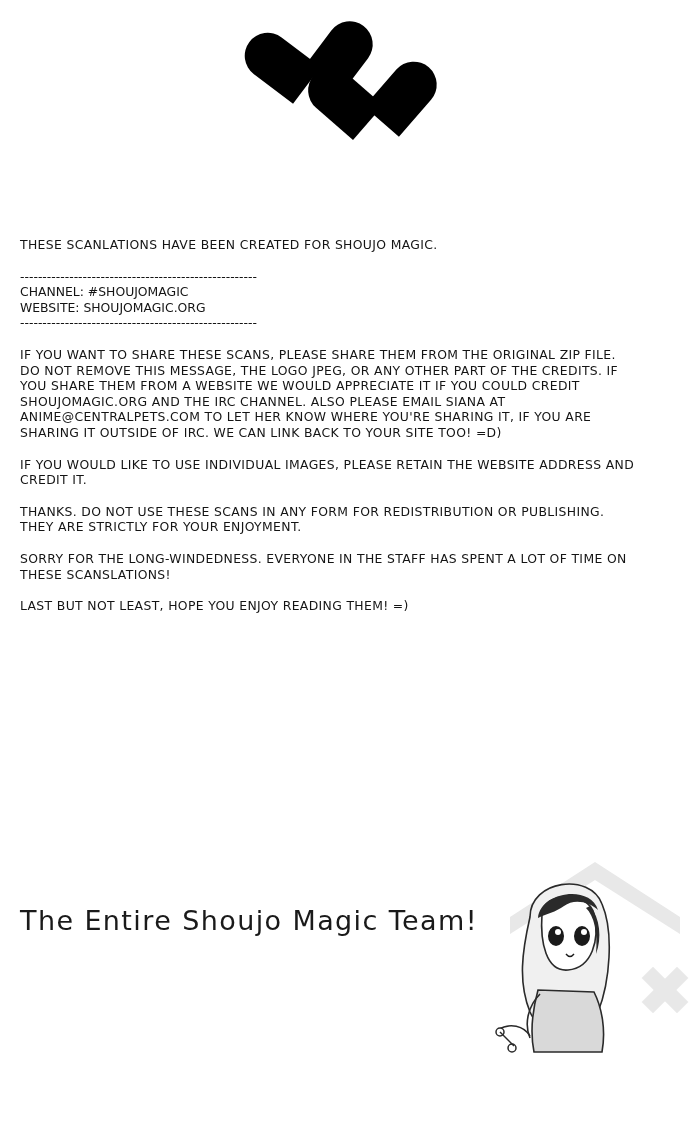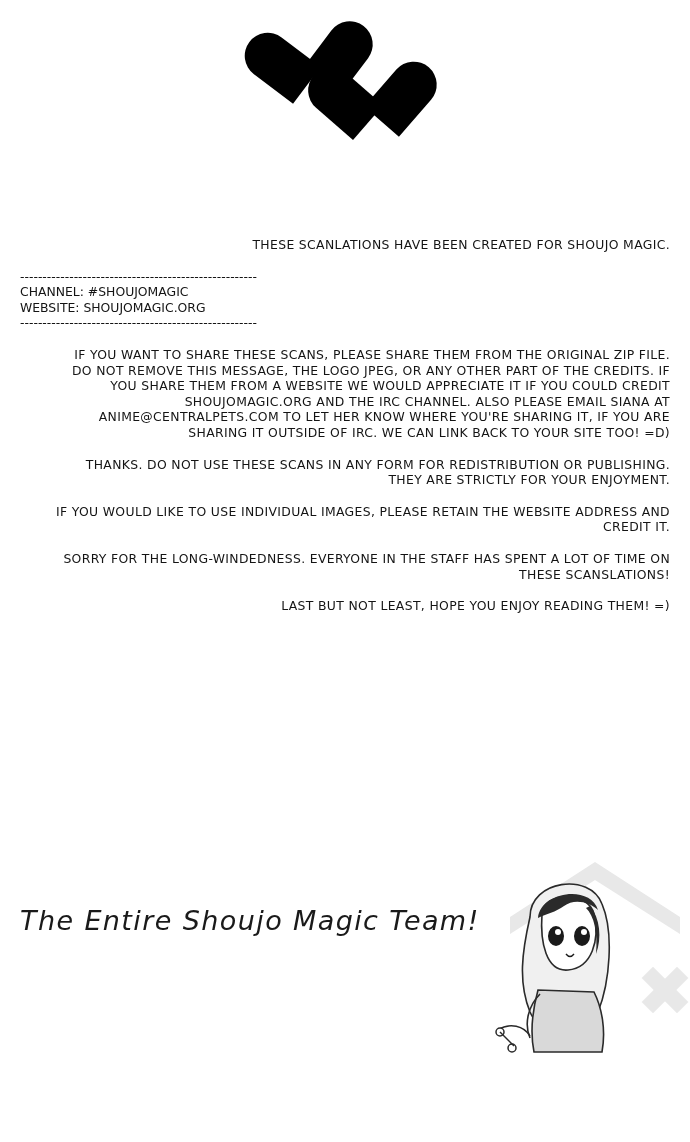--- a/index.html
+++ b/index.html
@@ -60,39 +60,37 @@
     font-family: "DejaVu Sans", sans-serif;
     font-size: 12.4px;
     line-height: 15.6px;
     letter-spacing: 0.35px;
     text-transform: uppercase;
     color: #141414;
   }
   #credits .para {
     margin: 0 0 16px 0;
     white-space: pre-wrap;
-    text-align: right;
   }
   #credits .rule {
     margin: 0;
     white-space: pre;
     letter-spacing: 0px;
   }
   #credits .block {
     margin: 0 0 16px 0;
   }
 
   
   #signature {
     position: absolute;
     left: 20px;
     top: 905px;
     font-family: "DejaVu Sans", sans-serif;
     font-size: 27px;
-    font-style: italic;
     letter-spacing: 1.4px;
     color: #1a1a1a;
     white-space: nowrap;
   }
 
   
   #artwork {
     position: absolute;
     right: 0;
     bottom: 60px;
@@ -120,24 +118,24 @@
     <p class="rule">WEBSITE: SHOUJOMAGIC.ORG</p>
     <p class="rule">-----------------------------------------------------</p>
   </div>
 
   <p class="para">IF YOU WANT TO SHARE THESE SCANS, PLEASE SHARE THEM FROM THE ORIGINAL ZIP FILE.
 DO NOT REMOVE THIS MESSAGE, THE LOGO JPEG, OR ANY OTHER PART OF THE CREDITS. IF
 YOU SHARE THEM FROM A WEBSITE WE WOULD APPRECIATE IT IF YOU COULD CREDIT
 SHOUJOMAGIC.ORG AND THE IRC CHANNEL. ALSO PLEASE EMAIL SIANA AT
 ANIME@CENTRALPETS.COM TO LET HER KNOW WHERE YOU'RE SHARING IT, IF YOU ARE
 SHARING IT OUTSIDE OF IRC. WE CAN LINK BACK TO YOUR SITE TOO! =D)</p>
+  <p class="para">IF YOU WOULD LIKE TO USE INDIVIDUAL IMAGES, PLEASE RETAIN THE WEBSITE ADDRESS AND
+CREDIT IT.</p>
   <p class="para">THANKS. DO NOT USE THESE SCANS IN ANY FORM FOR REDISTRIBUTION OR PUBLISHING.
 THEY ARE STRICTLY FOR YOUR ENJOYMENT.</p>
-  <p class="para">IF YOU WOULD LIKE TO USE INDIVIDUAL IMAGES, PLEASE RETAIN THE WEBSITE ADDRESS AND
-CREDIT IT.</p>
   <p class="para">SORRY FOR THE LONG-WINDEDNESS. EVERYONE IN THE STAFF HAS SPENT A LOT OF TIME ON
 THESE SCANSLATIONS!</p>
   <p class="para">LAST BUT NOT LEAST, HOPE YOU ENJOY READING THEM! =)</p>
 
 </div>
 
 <div id="signature">The Entire Shoujo Magic Team!</div>
 
 <div id="artwork">
   <svg width="200" height="220" viewBox="0 0 200 220" xmlns="http://www.w3.org/2000/svg">

